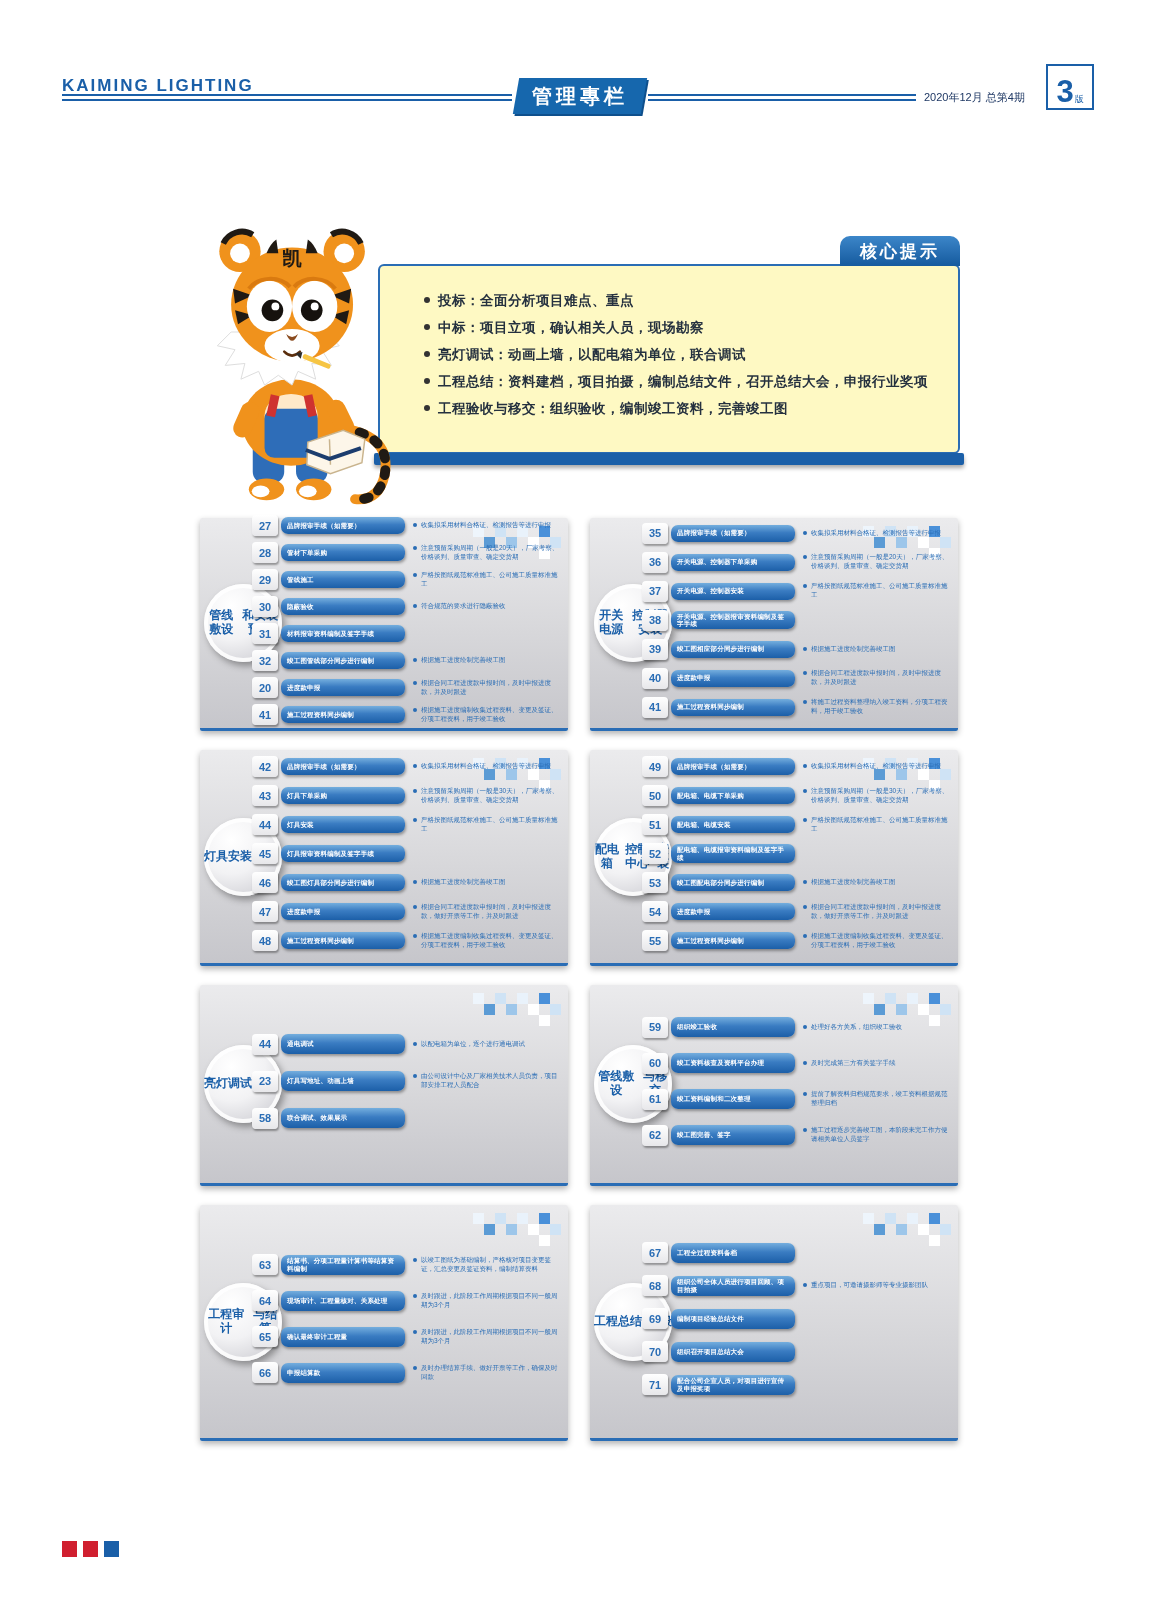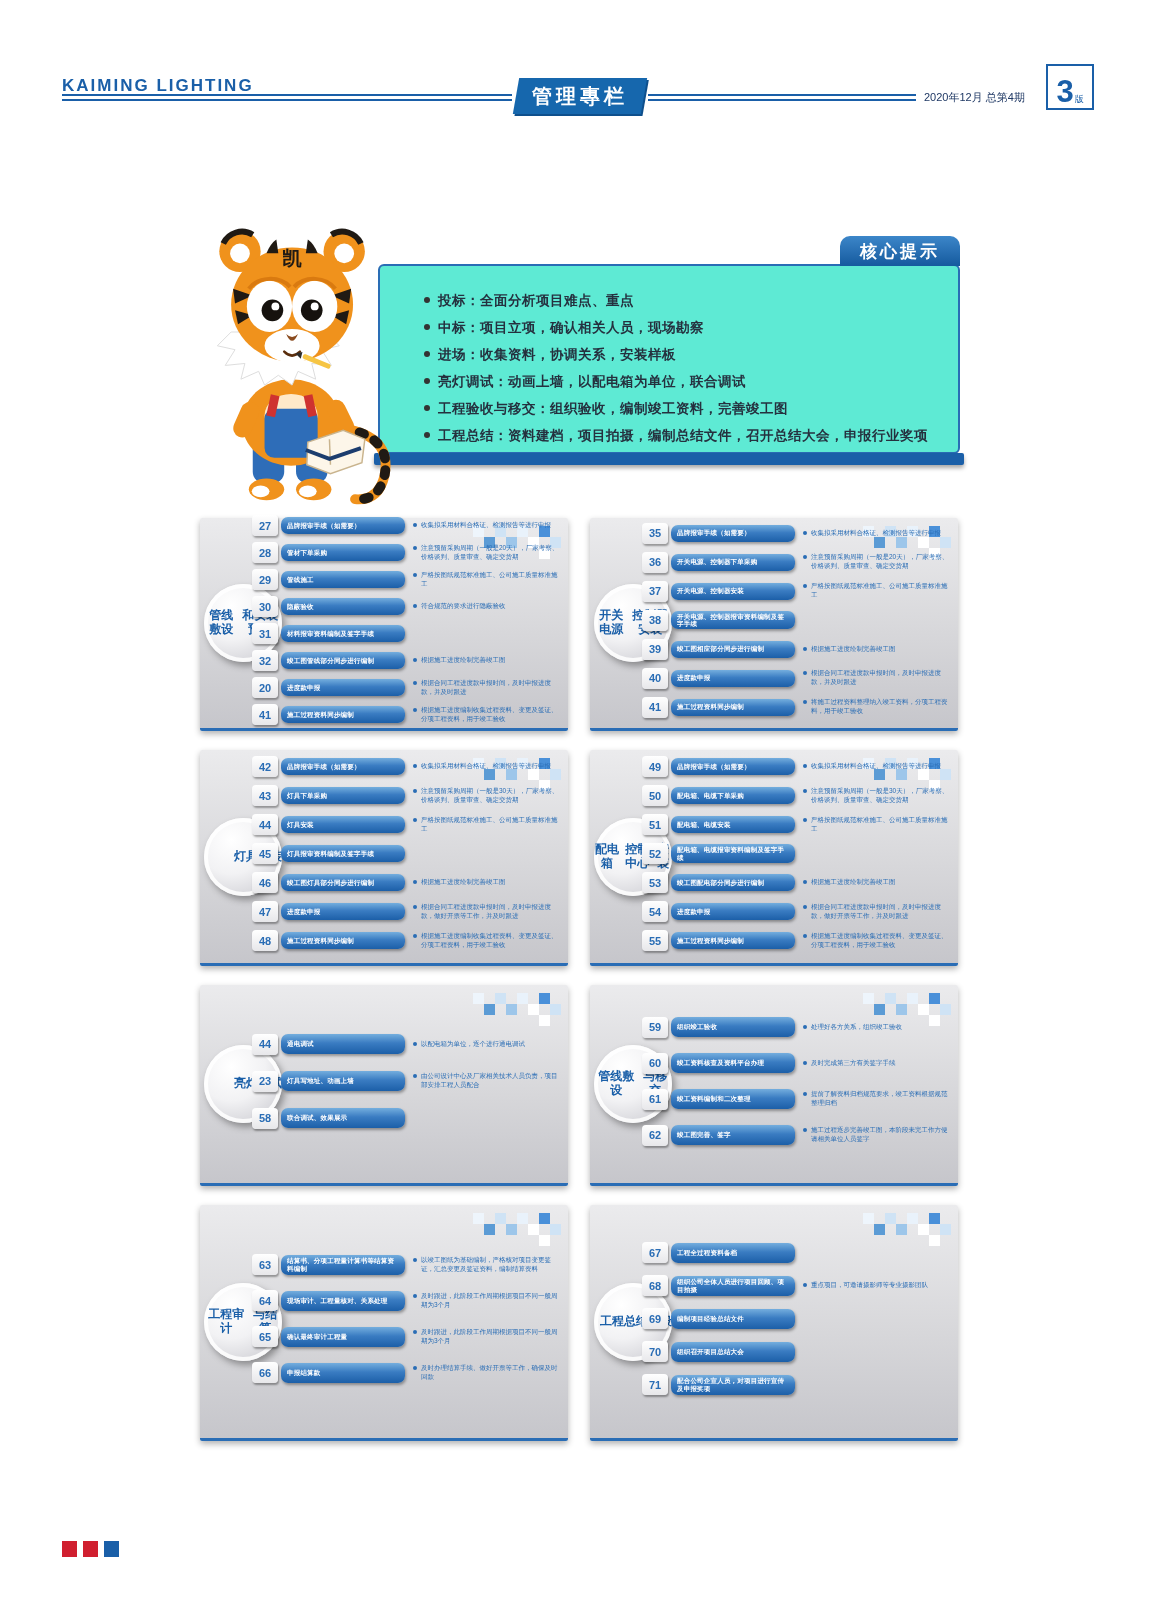--- a/index.html
+++ b/index.html
@@ -15,21 +15,21 @@
           transform:skewX(-10deg);box-shadow:2px 2px 0 #0e4f8c;display:flex;align-items:center;justify-content:center;}
   .banner span{transform:skewX(10deg);color:#fff;font-size:20px;font-weight:bold;letter-spacing:4px;}
   .issue{position:absolute;left:924px;top:90px;font-size:11px;color:#1f3864;white-space:nowrap;}
   .pagebox{position:absolute;left:1046px;top:64px;width:44px;height:40px;border:2px solid #1a5fa8;
            background:#fff;display:flex;align-items:flex-end;justify-content:center;padding-bottom:2px;}
   .pagebox .num{font-size:31px;font-weight:bold;color:#1a5fa8;line-height:.9;}
   .pagebox .unit{font-size:9px;color:#1a5fa8;margin-left:1px;}
 
   
   .tipsbox{position:absolute;left:378px;top:264px;width:578px;height:186px;
-           border:2px solid #2a6db5;border-radius:6px;background:#5eead4;}
+           border:2px solid #2a6db5;border-radius:6px;background:#fef9c3;}
   .tipstab{position:absolute;right:-2px;top:-30px;width:120px;height:30px;
            background:linear-gradient(180deg,#3c86c9,#155a9e);border-radius:10px 10px 0 0;
            display:flex;align-items:center;justify-content:center;color:#fff;font-size:17px;
            font-weight:bold;letter-spacing:3px;}
   .tipsbar{position:absolute;left:-6px;right:-6px;bottom:-13px;height:12px;background:#1a5fa8;
            border-radius:2px;box-shadow:0 3px 4px rgba(0,0,0,.35);}
   .tipslist{list-style:none;margin:0;padding:26px 0 0 44px;}
   .tipslist li{position:relative;font-size:13.5px;color:#25313f;font-weight:600;
                margin:0 0 9px 0;padding-left:14px;letter-spacing:.5px;}
   .tipslist li::before{content:"";position:absolute;left:0;top:5px;width:6px;height:6px;
@@ -46,21 +46,21 @@
   .p3{left:200px;top:750px;height:213px;}
   .p4{left:590px;top:750px;height:213px;}
   .p5{left:200px;top:985px;height:198px;}
   .p6{left:590px;top:985px;height:198px;}
   .p7{left:200px;top:1205px;height:233px;}
   .p8{left:590px;top:1205px;height:233px;}
 
   .circle{position:absolute;left:4px;top:50%;transform:translateY(-50%);width:78px;height:78px;
           border-radius:50%;background:radial-gradient(circle at 35% 28%,#ffffff 0%,#f2f2f4 45%,#d4d4d9 80%,#c2c2c8 100%);
           box-shadow:3px 4px 7px rgba(0,0,0,.35),inset 0 0 0 4px rgba(255,255,255,.85);
-          display:flex;align-items:center;justify-content:flex-end;text-align:center;
+          display:flex;align-items:center;justify-content:space-between;text-align:center;
           font-size:12px;font-weight:bold;color:#1a5fa8;line-height:1.15;}
   .steps{position:absolute;left:52px;right:6px;top:6px;bottom:12px;display:flex;
          flex-direction:column;justify-content:center;}
   .steps8{gap:6px;} .steps7{gap:8px;} .steps5{gap:12px;} .steps4{gap:15px;} .steps3{gap:16px;}
   .step{display:flex;align-items:center;}
   .chip{width:26px;height:21px;border-radius:4px;background:linear-gradient(180deg,#ffffff,#e7e7ea);
         box-shadow:1px 2px 2px rgba(0,0,0,.35);display:flex;align-items:center;justify-content:center;
         font-size:11px;font-weight:bold;color:#2a6db5;flex-shrink:0;}
   .bar{width:124px;min-height:17px;margin-left:3px;border-radius:7px;
        background:linear-gradient(180deg,#74aede 0%,#3a7cc2 45%,#1c5fa8 100%);
@@ -100,24 +100,23 @@
   <div class="pagebox">
     <span class="num">3</span>
     <span class="unit">版</span>
   </div>
 
   <div class="tipsbox">
     <div class="tipstab">核心提示</div>
     <ul class="tipslist" id="tipslist">
         <li>投标：全面分析项目难点、重点</li>
         <li>中标：项目立项，确认相关人员，现场勘察</li>
-        <li>进场：收集资料，协调关系，安装样板</li>
         <li>亮灯调试：动画上墙，以配电箱为单位，联合调试</li>
+        <li>工程总结：资料建档，项目拍摄，编制总结文件，召开总结大会，申报行业奖项</li>
         <li>工程验收与移交：组织验收，编制竣工资料，完善竣工图</li>
-        <li>工程总结：资料建档，项目拍摄，编制总结文件，召开总结大会，申报行业奖项</li>
       </ul>
     <div class="tipsbar"></div>
   </div>
 
   <svg class="mascot" viewBox="0 0 210 300">
 
     <path d="M152 218 q50 8 42 48 q-6 26 -30 24" fill="none" stroke="#f0921c" stroke-width="10" stroke-linecap="round"></path>
     <path d="M152 218 q50 8 42 48 q-6 26 -30 24" fill="none" stroke="#201a14" stroke-width="10" stroke-linecap="round" stroke-dasharray="5 12"></path>
 
     <rect x="60" y="228" width="32" height="46" rx="12" fill="#2e6db8"></rect>

